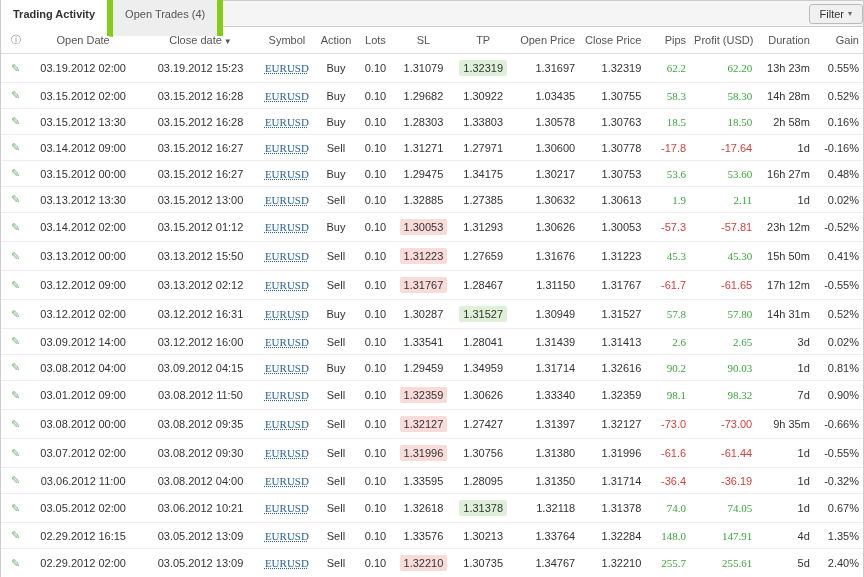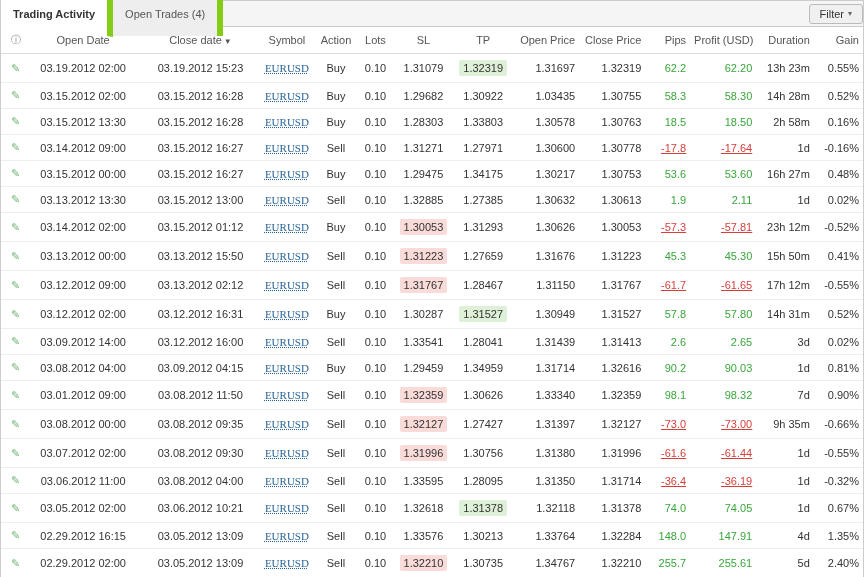--- a/index.html
+++ b/index.html
@@ -12,22 +12,22 @@
 .filter-btn::after { content: "▾"; font-size: 8px; color: #666; }
 table { width: 100%; border-collapse: collapse; table-layout: fixed; }
 th { text-align: left; padding: 6px 4px; font-weight: normal; color: #555; border-bottom: 1px solid #ddd; font-size: 11px; white-space: nowrap; }
 th.r, td.r { text-align: right; }
 th.c, td.c { text-align: center; }
 td { padding: 6px 4px; border-bottom: 1px solid #eee; white-space: nowrap; font-size: 11px; color: #333; }
 .info-icon { color: #888; font-size: 10px; padding-left: 6px; }
 .edit-icon { color: #7ab87a; cursor: pointer; padding-left: 6px; }
 .sort-arrow { font-size: 8px; margin-left: 2px; }
 .symbol { color: #2a6496; text-decoration: underline dotted; font-family: Liberation Serif, serif; }
-.pos { color: #3aa63a; }
-.neg { color: #d43f3a; text-decoration: underline; }
+.pos { color: #3aa63a; font-family: Liberation Serif, serif; }
+.neg { color: #d43f3a; }
 .hl-red { background: #f9dcd9; }
 .hl-green { background: #dff0d8; }
 .cell-hl { display: inline-block; padding: 2px 4px; border-radius: 2px; }
 col.c-icon { width: 22px; }
 col.c-date { width: 110px; }
 col.c-sym { width: 52px; }
 col.c-act { width: 40px; }
 col.c-lots { width: 34px; }
 col.c-sl { width: 56px; }
 col.c-tp { width: 56px; }

